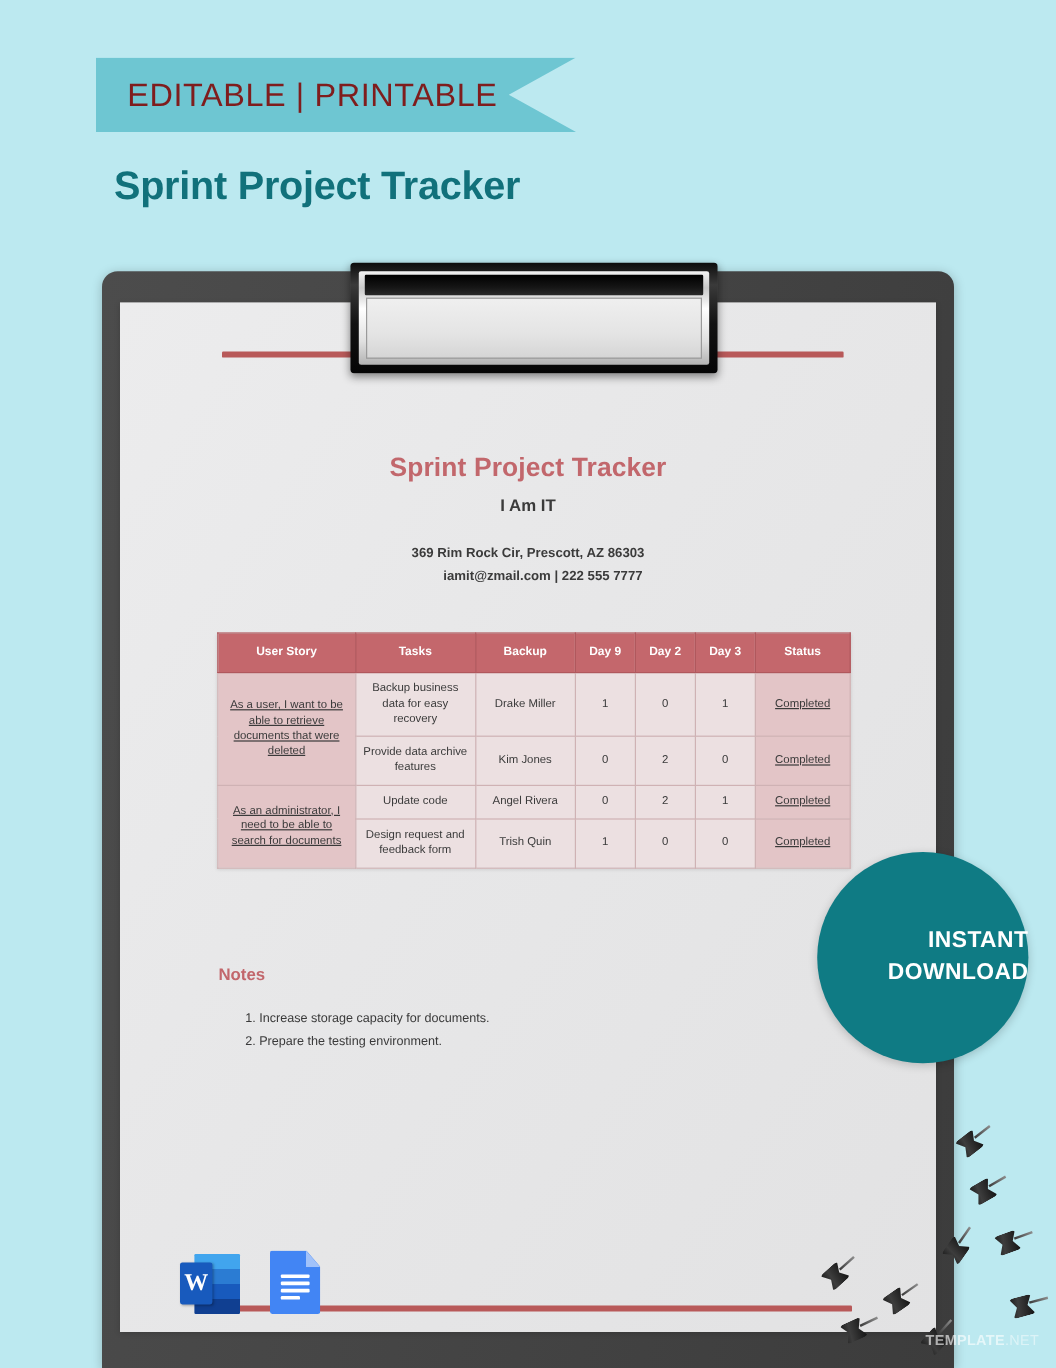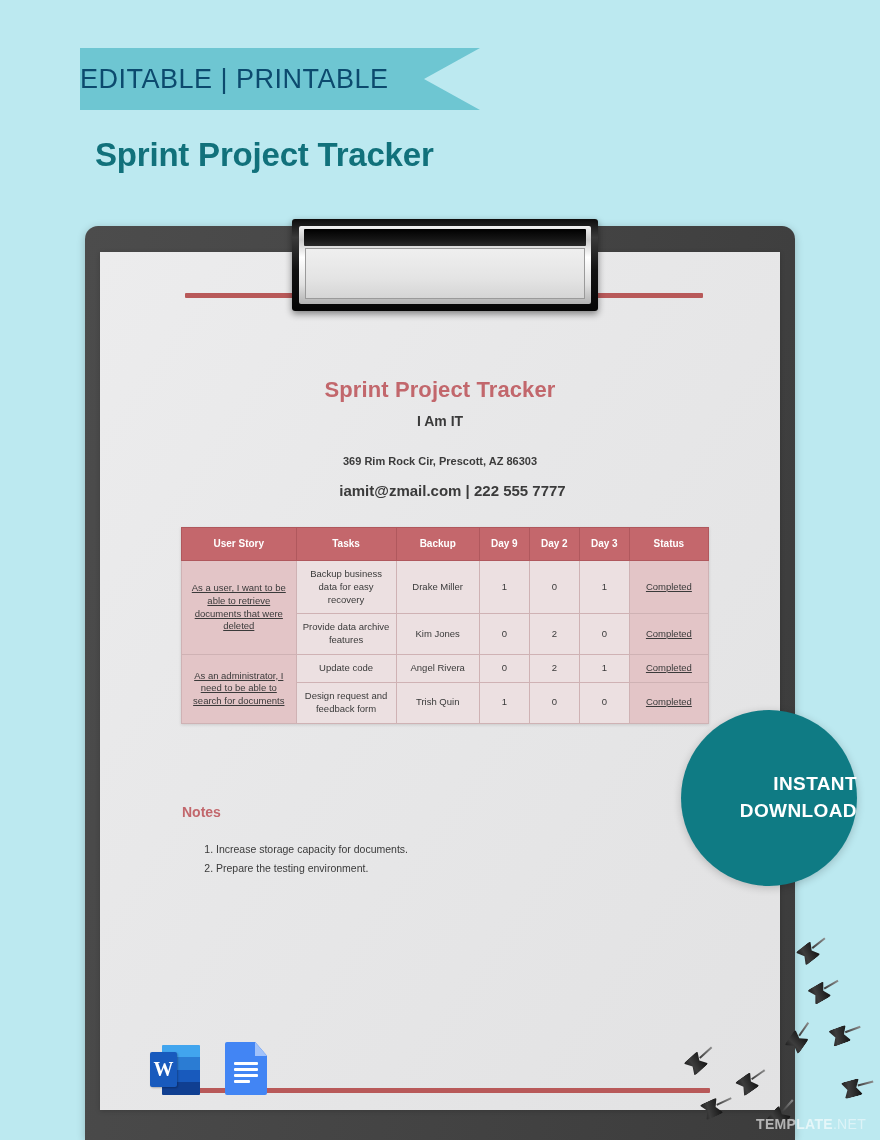--- a/index.html
+++ b/index.html
@@ -22,23 +22,24 @@
     top: 48px;
     width: 400px;
     height: 62px;
     background: #6ec6d2;
     -webkit-clip-path: polygon(0 0, 100% 0, 86% 50%, 100% 100%, 0 100%);
     clip-path: polygon(0 0, 100% 0, 86% 50%, 100% 100%, 0 100%);
     display: flex;
     align-items: center;
   }
   #ribbon-label {
-    color: #0c4a6e;
+    color: #7f1d1d;
     font-size: 27px;
     letter-spacing: 0.5px;
+    padding-left: 26px;
     white-space: nowrap;
   }
 
   
   #page-title {
     position: absolute;
     left: 95px;
     top: 136px;
     font-size: 33px;
     font-weight: bold;
@@ -145,23 +146,23 @@
     left: 0; right: 0;
     top: 203px;
     text-align: center;
     font-size: 11px;
     font-weight: bold;
     color: #3b3b3b;
   }
   #doc-contact {
     position: absolute;
     left: 0; right: 0;
-    top: 230px;
-    text-align: center;
-    font-size: 15px;
+    top: 222px;
+    text-align: center;
+    font-size: 11px;
     font-weight: bold;
     color: #3b3b3b;
     padding-left: 25px;
   }
 
   
   #tracker-table {
     position: absolute;
     left: 81px;
     top: 275px;
@@ -331,22 +332,22 @@
     left: 19px; top: 8px;
     width: 16px; height: 2px;
     background: linear-gradient(90deg,#3a3a3a,#8d8d8d);
     transform-origin: left center;
   }
 
   
   #watermark {
     position: absolute;
     right: 14px;
-    bottom: 8px;
-    font-size: 14px;
+    bottom: 16px;
+    font-size: 12px;
     font-weight: bold;
     color: rgba(255,255,255,0.62);
     letter-spacing: 0.3px;
     z-index: 12;
   }
   #watermark .suffix {
     font-weight: normal;
     color: rgba(255,255,255,0.48);
   }
 </style>

